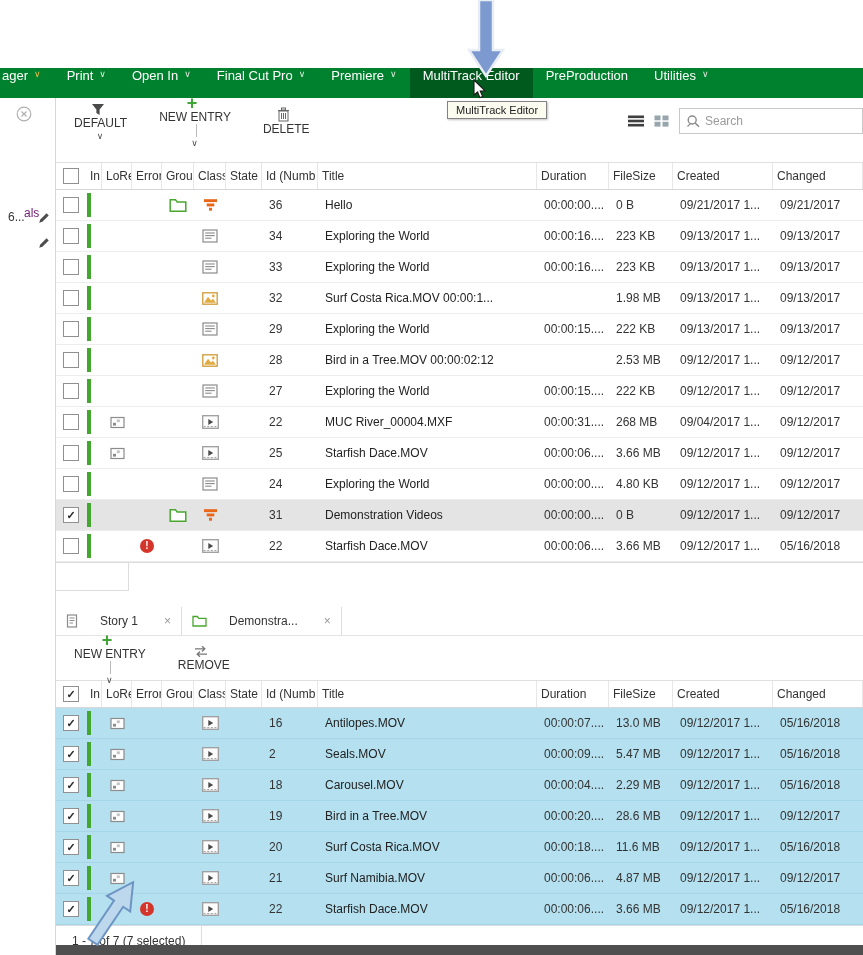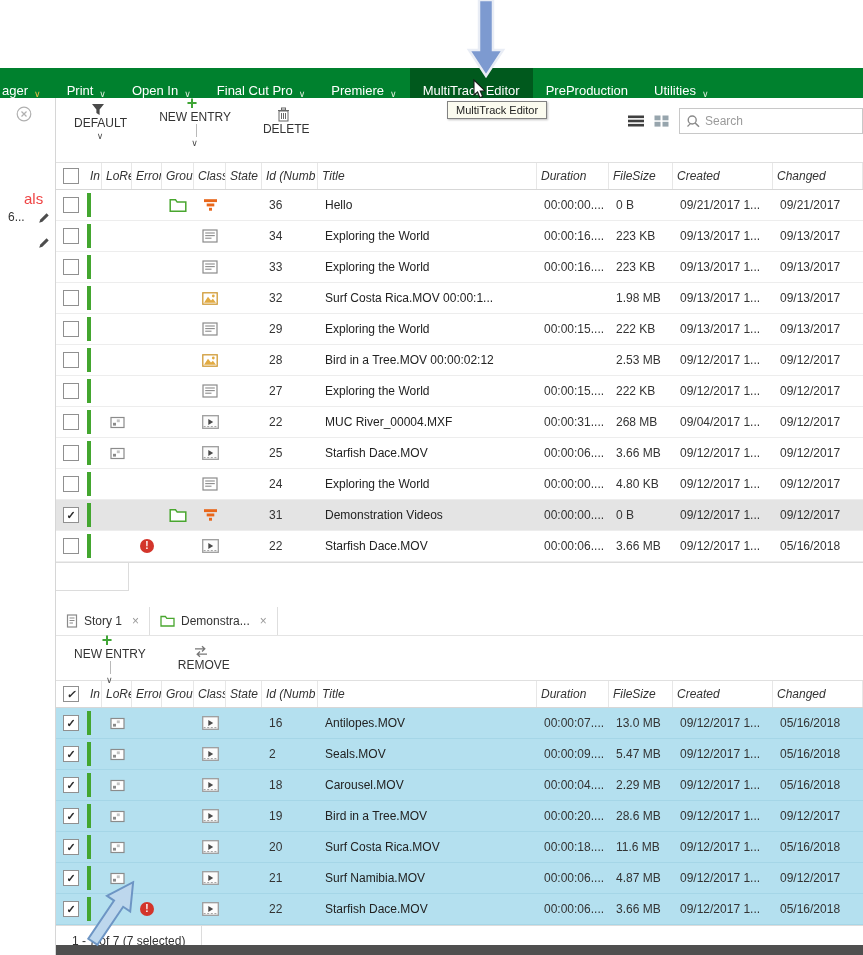--- a/index.html
+++ b/index.html
@@ -3,34 +3,34 @@
 <meta charset="utf-8">
 <style>
   html,body{margin:0;padding:0;background:#fff;}
   .page{position:relative;width:863px;height:955px;background:#fff;overflow:hidden;
         font-family:"Liberation Sans",sans-serif;color:#333;}
   
   .topwhite{position:absolute;left:0;top:0;width:100%;height:68px;background:#fff;}
   
   .menubar{position:absolute;left:0;top:68px;width:100%;height:30px;background:#00812e;z-index:5;}
   .menuitems{display:flex;height:100%;}
-  .menu-item{display:flex;align-items:flex-end;padding:0 13px;color:#fff;font-size:13px;white-space:nowrap;cursor:default;}
+  .menu-item{display:flex;align-items:flex-start;padding:0 13px;color:#fff;font-size:13px;white-space:nowrap;cursor:default;}
   .menu-item.active{background:#00591d;}
   .menu-item .chev{margin-left:6px;font-size:9px;color:#dfeede;transform:translateY(1px);}
   
   .tooltip{position:absolute;left:447px;top:101px;z-index:25;background:#fbfbef;border:1px solid #828282;
            padding:2px 8px;font-size:11px;color:#222;box-shadow:1px 1px 2px rgba(0,0,0,.25);white-space:nowrap;}
   .cursor{position:absolute;left:472px;top:79px;z-index:60;}
   
   .arrow-top{position:absolute;left:466px;top:0;z-index:50;}
   .arrow-bottom{position:absolute;left:96px;top:874px;z-index:50;transform:rotate(34deg);transform-origin:50% 50%;}
   
   .sidebar{position:absolute;left:0;top:98px;width:55px;bottom:0;background:#fff;border-right:1px solid #d6d6d6;z-index:3;}
   .side-close{position:absolute;left:16px;top:8px;}
-  .side-item1{position:absolute;left:24px;top:92px;font-size:15px;color:#ef4444;}
+  .side-item1{position:absolute;left:24px;top:108px;font-size:12px;color:#701a75;}
   .side-item2{position:absolute;left:8px;top:112px;font-size:12px;color:#333;}
   .side-pen1{position:absolute;left:38px;top:112px;}
   .side-pen2{position:absolute;left:38px;top:137px;}
   
   .main{position:absolute;left:56px;top:98px;right:0;bottom:0;background:#fff;z-index:2;}
   .tb{display:flex;align-items:center;padding-left:12px;}
   .tb1{height:46px;}
   .tb2{height:44px;}
   .tbtn{display:flex;align-items:center;margin-right:26px;font-size:12px;color:#333;cursor:default;white-space:nowrap;flex-direction:column;}
   .tbtn svg{display:block;}
@@ -41,21 +41,21 @@
   .right{margin-left:auto;display:flex;align-items:center;}
   .viewbtn{margin-right:10px;display:flex;cursor:default;}
   .search{display:flex;align-items:center;border:1px solid #c8c8c8;background:#fff;height:24px;width:176px;padding-left:6px;}
   .search input{border:none;outline:none;flex:1;min-width:0;font:12px "Liberation Sans",sans-serif;color:#a21caf;background:transparent;padding:0 4px;}
   .search input::placeholder{color:#9a9a9a;}
   .sp1{height:18px;}
   .sp2{height:16px;}
   
   .trow{display:grid;grid-template-columns:30px 16px 30px 30px 32px 32px 36px 56px 1fr 72px 64px 100px 90px;
         height:30px;align-items:center;border-bottom:1px solid #ededed;}
-  .thead{height:26px;border-top:1px solid #e0e0e0;border-bottom:1px solid #d7d7d7;color:#6b6b6b;font-style:italic;}
+  .thead{height:26px;border-top:1px solid #e0e0e0;border-bottom:1px solid #d7d7d7;color:#6b6b6b;}
   .hcell{font-size:12px;padding-left:4px;border-right:1px solid #e7e7e7;height:100%;display:flex;align-items:center;
          overflow:hidden;white-space:nowrap;cursor:default;}
   .tcell{overflow:hidden;white-space:nowrap;font-size:12px;color:#333;}
   .ccb{display:flex;justify-content:center;align-items:center;}
   .cin{display:flex;justify-content:flex-start;padding-left:1px;}
   .cic{display:flex;justify-content:center;align-items:center;}
   .tid{padding-left:7px;}
   .ttitle{padding-left:7px;color:#222;}
   .tdat{padding-left:7px;}
   .trow.sel{background:#e4e4e4;}
@@ -65,21 +65,21 @@
       align-items:center;justify-content:center;font-size:11px;line-height:12px;font-weight:700;color:#2b2b2b;}
   .errdot{display:inline-block;width:14px;height:14px;border-radius:50%;background:#d3352b;color:#fff;
           font-weight:700;font-size:10px;line-height:14px;text-align:center;}
   
   .footer{height:28px;display:flex;align-items:stretch;border-top:1px solid #dcdcdc;font-size:12px;color:#333;}
   .fseg{display:flex;align-items:center;padding:0 16px;border-right:1px solid #dcdcdc;border-bottom:1px solid #dcdcdc;white-space:nowrap;}
   .fseg.empty{width:72px;padding:0;}
   .f2{height:30px;}
   
   .tabbar{height:28px;display:flex;align-items:stretch;border-bottom:1px solid #e4e4e4;}
-  .tab{display:flex;align-items:center;gap:6px;padding:0 10px;border-right:1px solid #dedede;font-size:12px;color:#333;cursor:default;white-space:nowrap;}
+  .tab{display:flex;align-items:center;gap:22px;padding:0 10px;border-right:1px solid #dedede;font-size:12px;color:#333;cursor:default;white-space:nowrap;}
   .tab .x{color:#999;font-size:12px;margin-left:4px;}
   
   .strip{position:absolute;left:56px;right:0;bottom:0;height:10px;background:#4f4f4f;z-index:4;}
 </style>
 </head>
 <body>
 
 <div class="page">
 
   <div class="topwhite"></div>

